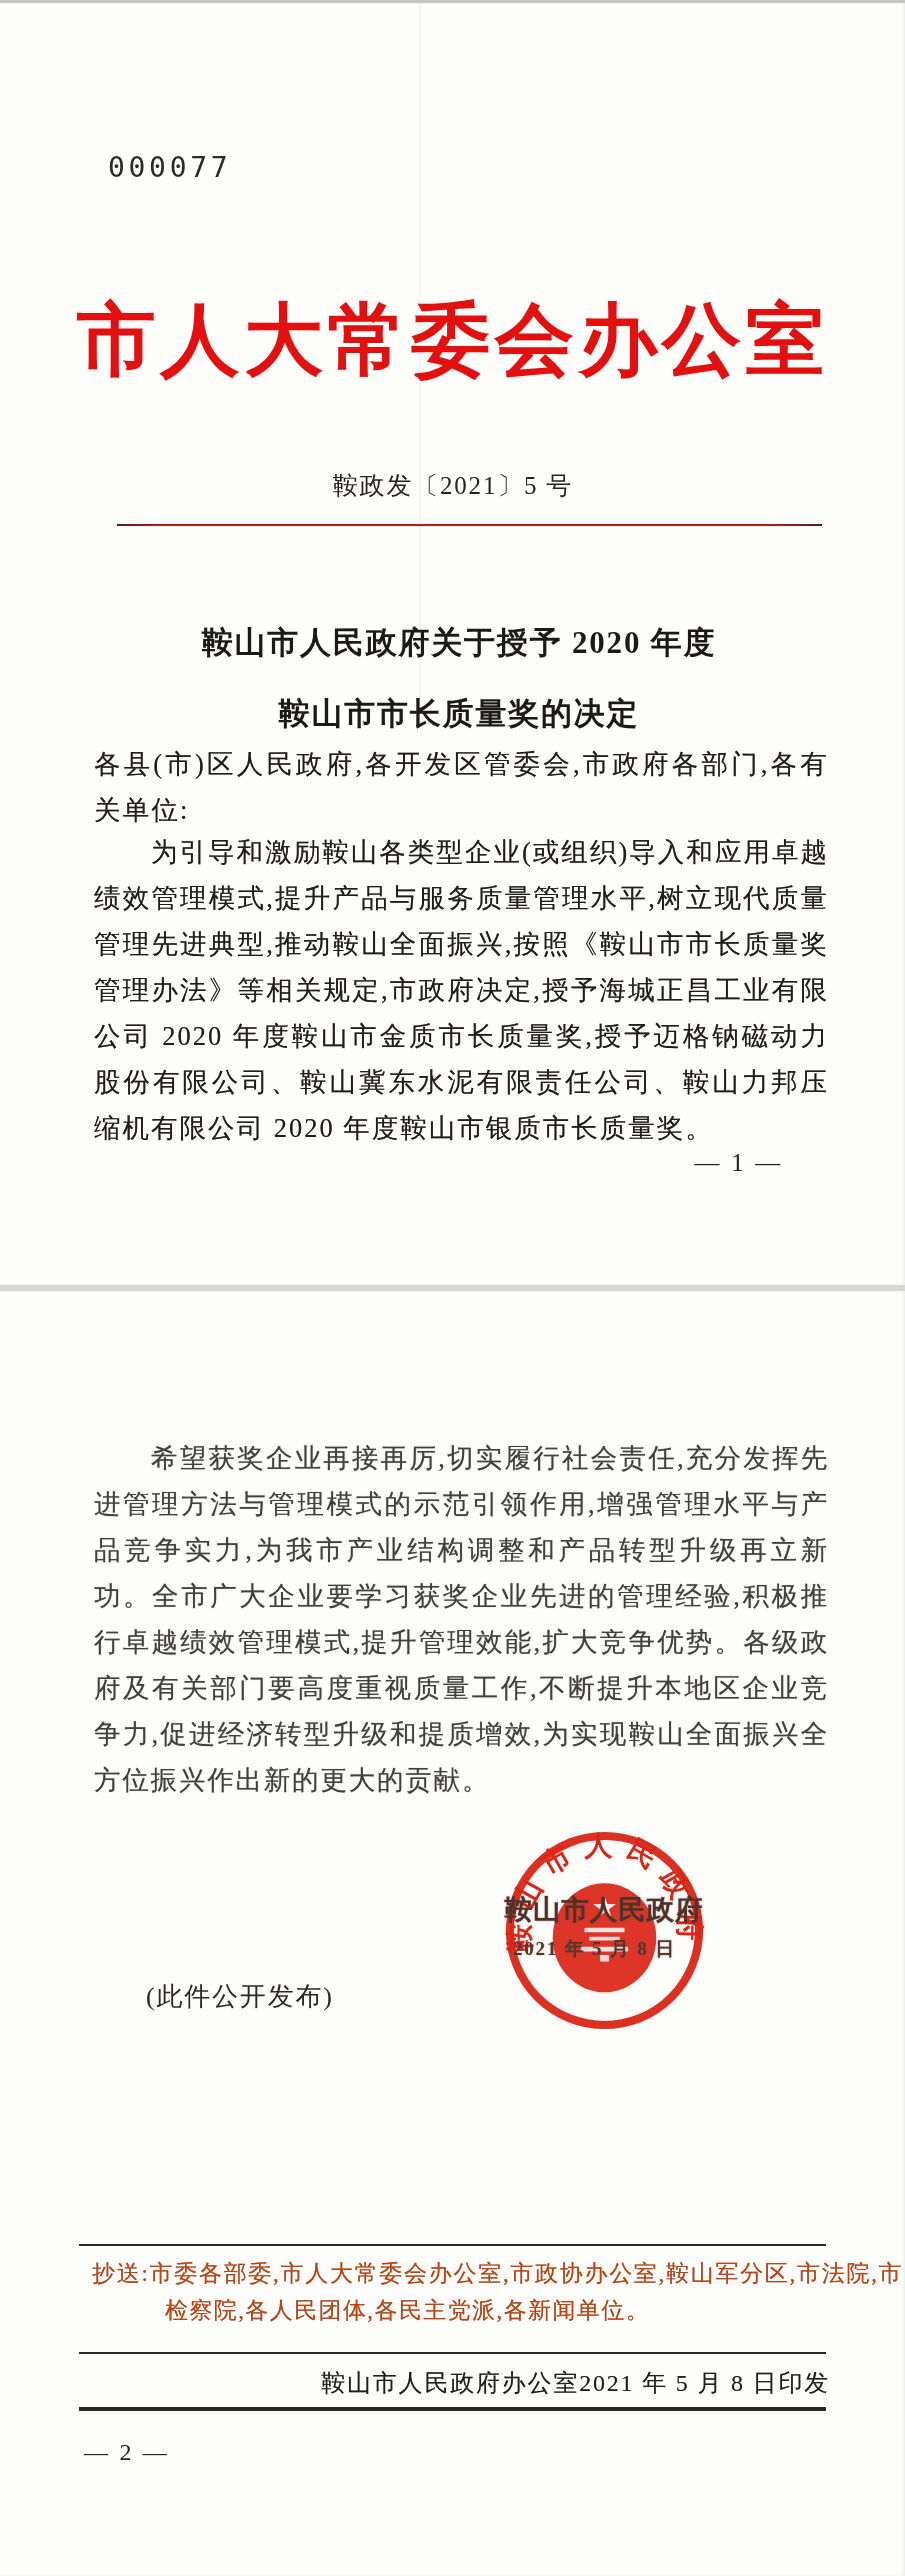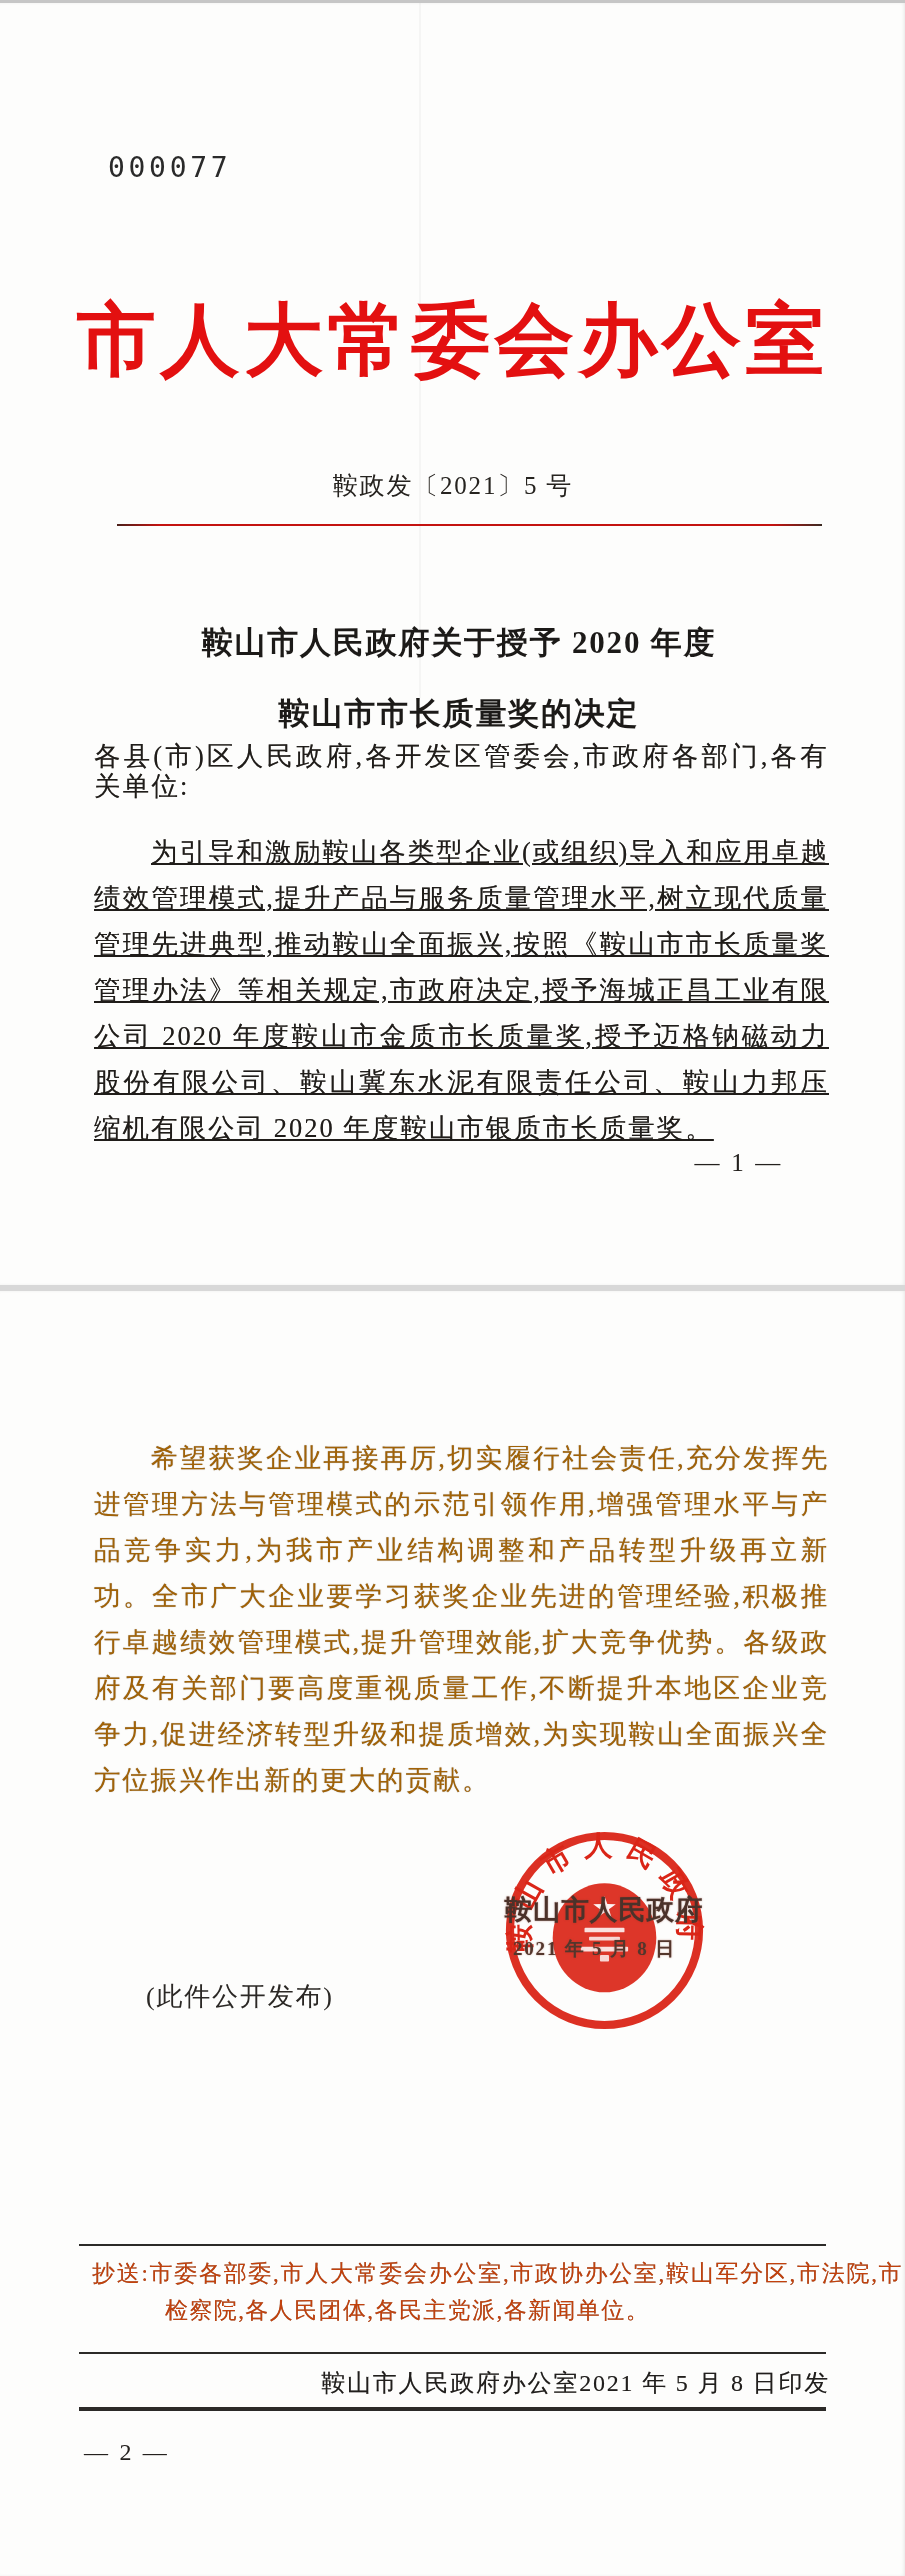--- a/index.html
+++ b/index.html
@@ -36,34 +36,34 @@
   .red-rule{
     position:absolute;top:521px;left:117px;width:705px;height:2.7px;
     background:linear-gradient(90deg,#4a201a,var(--rule-red,#c41310) 6%,var(--rule-red,#c41310) 93%,#3a2a22);
   }
   .doc-title{
     position:absolute;top:598px;left:0;width:906px;margin:6px;text-align:center;
     font-size:31px;font-weight:bold;color:#1c1a18;letter-spacing:1.8px;line-height:71px;
   }
   .salutation{
     position:absolute;top:738px;left:94px;width:735px;
-    font-size:26.5px;letter-spacing:2.2px;line-height:30px;color:#201d1a;text-align:justify;
+    font-size:26.5px;letter-spacing:2.2px;line-height:46px;color:#201d1a;text-align:justify;
     text-shadow:0 0 0.5px rgba(40,36,32,.6);
   }
   .body1{
     position:absolute;top:826px;left:94px;width:735px;
     font-size:26.5px;letter-spacing:2px;line-height:46px;color:#201d1a;text-align:justify;
-    text-indent:57px;text-shadow:0 0 0.5px rgba(40,36,32,.6);text-decoration:underline;
+    text-indent:57px;text-shadow:0 0 0.5px rgba(40,36,32,.6);
   }
   .pagenum1{position:absolute;top:1146px;right:123px;font-size:25px;letter-spacing:2.7px;color:#24211e;}
 
   
   .body2{
     position:absolute;top:144px;left:94px;width:735px;
-    font-size:26.5px;letter-spacing:1.8px;line-height:46px;color:#a16207;text-align:justify;
+    font-size:26.5px;letter-spacing:1.8px;line-height:46px;color:#404040;text-align:justify;
     text-indent:57px;text-shadow:0 0 0.9px rgba(80,72,64,.55);
   }
   .seal{position:absolute;top:535px;left:500px;width:209px;height:209px;}
   .issuer{
     position:absolute;top:601px;left:476px;width:256px;text-align:center;
     font-size:27.5px;font-weight:bold;color:#4b322a;letter-spacing:0.9px;
     text-shadow:0 0 1.8px rgba(130,55,42,.55);
   }
   .issue-date{
     position:absolute;top:645px;left:462px;width:265px;text-align:center;

